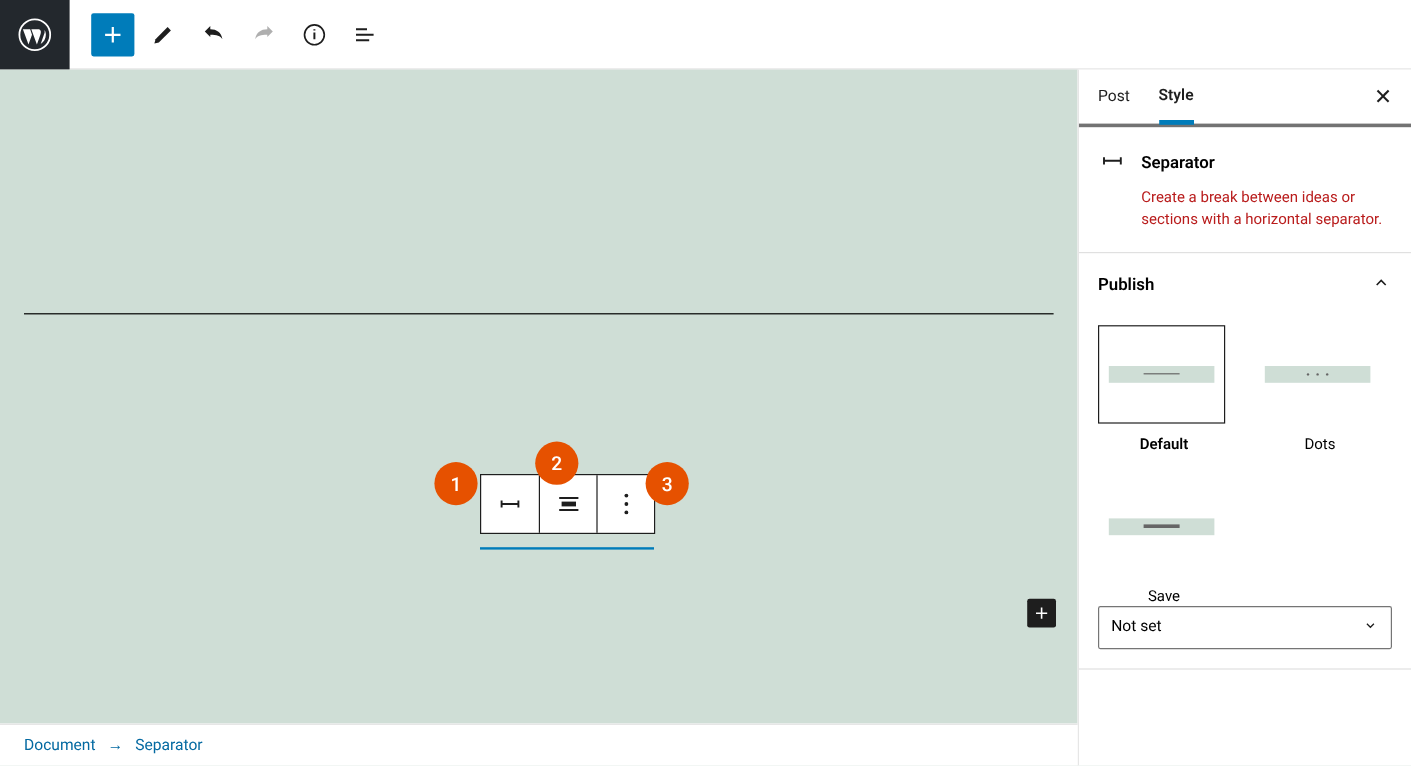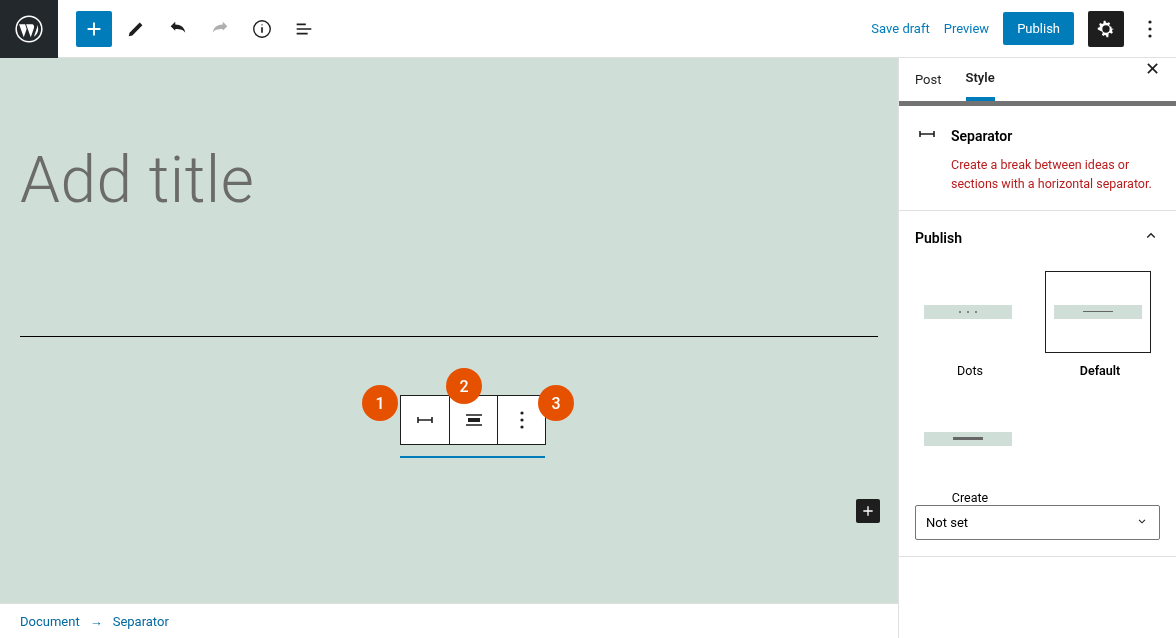--- a/index.html
+++ b/index.html
@@ -28,21 +28,21 @@
 .selection-underline { position: absolute; top: 398px; left: 400px; width: 145px; height: 2px; background: #007cba; }
 
 .balloon { position: absolute; width: 36px; height: 36px; border-radius: 50%; background: #E65100; color: #fff; display: flex; align-items: center; justify-content: center; font-size: 16px; font-weight: 500; }
 .b1 { top: 327px; left: 362px; }
 .b2 { top: 310px; left: 446px; }
 .b3 { top: 327px; left: 538px; }
 
 .add-fab { position: absolute; right: 18px; top: 441px; width: 24px; height: 24px; background: #1e1e1e; border-radius: 2px; display: flex; align-items: center; justify-content: center; cursor: pointer; }
 
 .sidebar { position: absolute; top: 58px; right: 0; width: 278px; bottom: 0; background: #fff; border-left: 1px solid #e0e0e0; overflow-y: auto; }
-.sb-tabs { display: flex; align-items: flex-start; border-bottom: 5px solid #737373; padding: 0 16px; height: 48px; position: relative; }
+.sb-tabs { display: flex; align-items: center; border-bottom: 3px solid #737373; padding: 0 16px; height: 48px; position: relative; }
 .sb-tab { font-size: 13px; color: #1e1e1e; margin-right: 24px; cursor: pointer; height: 100%; display: flex; align-items: center; }
 .sb-tab.active { font-weight: 600; border-bottom: 4px solid #007cba; margin-bottom: -1px; }
 .sb-close { margin-left: auto; cursor: pointer; font-size: 18px; color: #1e1e1e; }
 .sb-header { padding: 16px; border-bottom: 1px solid #e0e0e0; }
 .sb-header-row { display: flex; align-items: center; gap: 12px; }
 .sb-title { font-size: 14px; font-weight: 600; }
 .sb-desc { font-size: 12.5px; color: #b91c1c; margin-top: 6px; margin-left: 36px; line-height: 1.5; }
 .sb-section { padding: 16px; border-bottom: 1px solid #e0e0e0; }
 .sb-section-head { display: flex; align-items: center; justify-content: space-between; cursor: pointer; }
 .sb-section-title { font-size: 14px; font-weight: 600; }
@@ -98,42 +98,24 @@
           <circle cx="12" cy="12" r="9" fill="none" stroke="#1e1e1e" stroke-width="1.5"></circle>
           <path d="M12 10v6M12 7v1" stroke="#1e1e1e" stroke-width="1.8"></path>
         </svg>
     </div>
     <div class="icon-btn">
       <svg width="22" height="22" viewBox="0 0 24 24">
           <path d="M4 7h10M4 12h16M4 17h12" stroke="#1e1e1e" stroke-width="1.8"></path>
         </svg>
     </div>
   </div>
-  <div class="top-right">
-    <span class="link-btn">Save draft</span>
-    <span class="link-btn">Preview</span>
-    <span class="publish-btn">Publish</span>
-    <div class="settings-btn">
-      <svg width="22" height="22" viewBox="0 0 24 24" fill="#fff">
-          <path d="M12 8a4 4 0 100 8 4 4 0 000-8zm9 4l-2 .5c-.1.5-.3 1-.5 1.4l1 1.8-1.4 1.4-1.8-1c-.4.2-.9.4-1.4.5L14.5 21h-2l-.4-2c-.5-.1-1-.3-1.4-.5l-1.8 1-1.4-1.4 1-1.8c-.2-.4-.4-.9-.5-1.4L3 12.5v-2l2-.4c.1-.5.3-1 .5-1.4l-1-1.8L5.9 5.5l1.8 1c.4-.2.9-.4 1.4-.5L9.5 3h2l.4 2c.5.1 1 .3 1.4.5l1.8-1 1.4 1.4-1 1.8c.2.4.4.9.5 1.4l2 .4v2z"></path>
-        </svg>
-    </div>
-    <div class="kebab-btn">
-      <svg width="4" height="18" viewBox="0 0 4 18">
-          <circle cx="2" cy="2" r="1.6" fill="#1e1e1e"></circle>
-          <circle cx="2" cy="9" r="1.6" fill="#1e1e1e"></circle>
-          <circle cx="2" cy="16" r="1.6" fill="#1e1e1e"></circle>
-        </svg>
-    </div>
-  </div>
 </div>
 
 <div class="main">
   <div class="canvas">
-    <div class="title-placeholder">Add title</div>
     <hr class="separator-line">
   </div>
 
   <div class="block-toolbar">
     <div class="tbtn">
       <svg width="24" height="24" viewBox="0 0 24 24">
           <path d="M5 12h14M5 9v6M19 9v6" stroke="#1e1e1e" stroke-width="1.6" fill="none"></path>
         </svg>
     </div>
     <div class="tbtn">
@@ -184,47 +166,47 @@
 
   <div class="sb-section">
     <div class="sb-section-head">
       <span class="sb-section-title">Publish</span>
       <span><svg width="18" height="18" viewBox="0 0 24 24">
             <path d="M7 14l5-5 5 5" stroke="#1e1e1e" stroke-width="1.8" fill="none"></path>
           </svg></span>
     </div>
 
     <div class="styles-grid">
+      <div class="style-opt selected">
+        <div class="style-preview">
+            <div class="style-inner">
+              <div class="sep-default"></div>
+            </div>
+          </div>
+        <div class="style-label">Default</div>
+      </div>
       <div class="style-opt">
         <div class="style-preview">
             <div class="style-inner">
               <div class="sep-dots">
                 <span></span>
                 <span></span>
                 <span></span>
               </div>
             </div>
           </div>
         <div class="style-label">Dots</div>
       </div>
-      <div class="style-opt selected">
-        <div class="style-preview">
-            <div class="style-inner">
-              <div class="sep-default"></div>
-            </div>
-          </div>
-        <div class="style-label">Default</div>
-      </div>
       <div class="style-opt">
         <div class="style-preview">
             <div class="style-inner">
               <div class="sep-thick"></div>
             </div>
           </div>
-        <div class="style-label">Create</div>
+        <div class="style-label">Save</div>
       </div>
     </div>
 
     <div class="sb-select">
       <span>Not set</span>
       <span><svg width="14" height="14" viewBox="0 0 24 24">
             <path d="M7 10l5 5 5-5" stroke="#1e1e1e" stroke-width="1.8" fill="none"></path>
           </svg></span>
     </div>
   </div>

